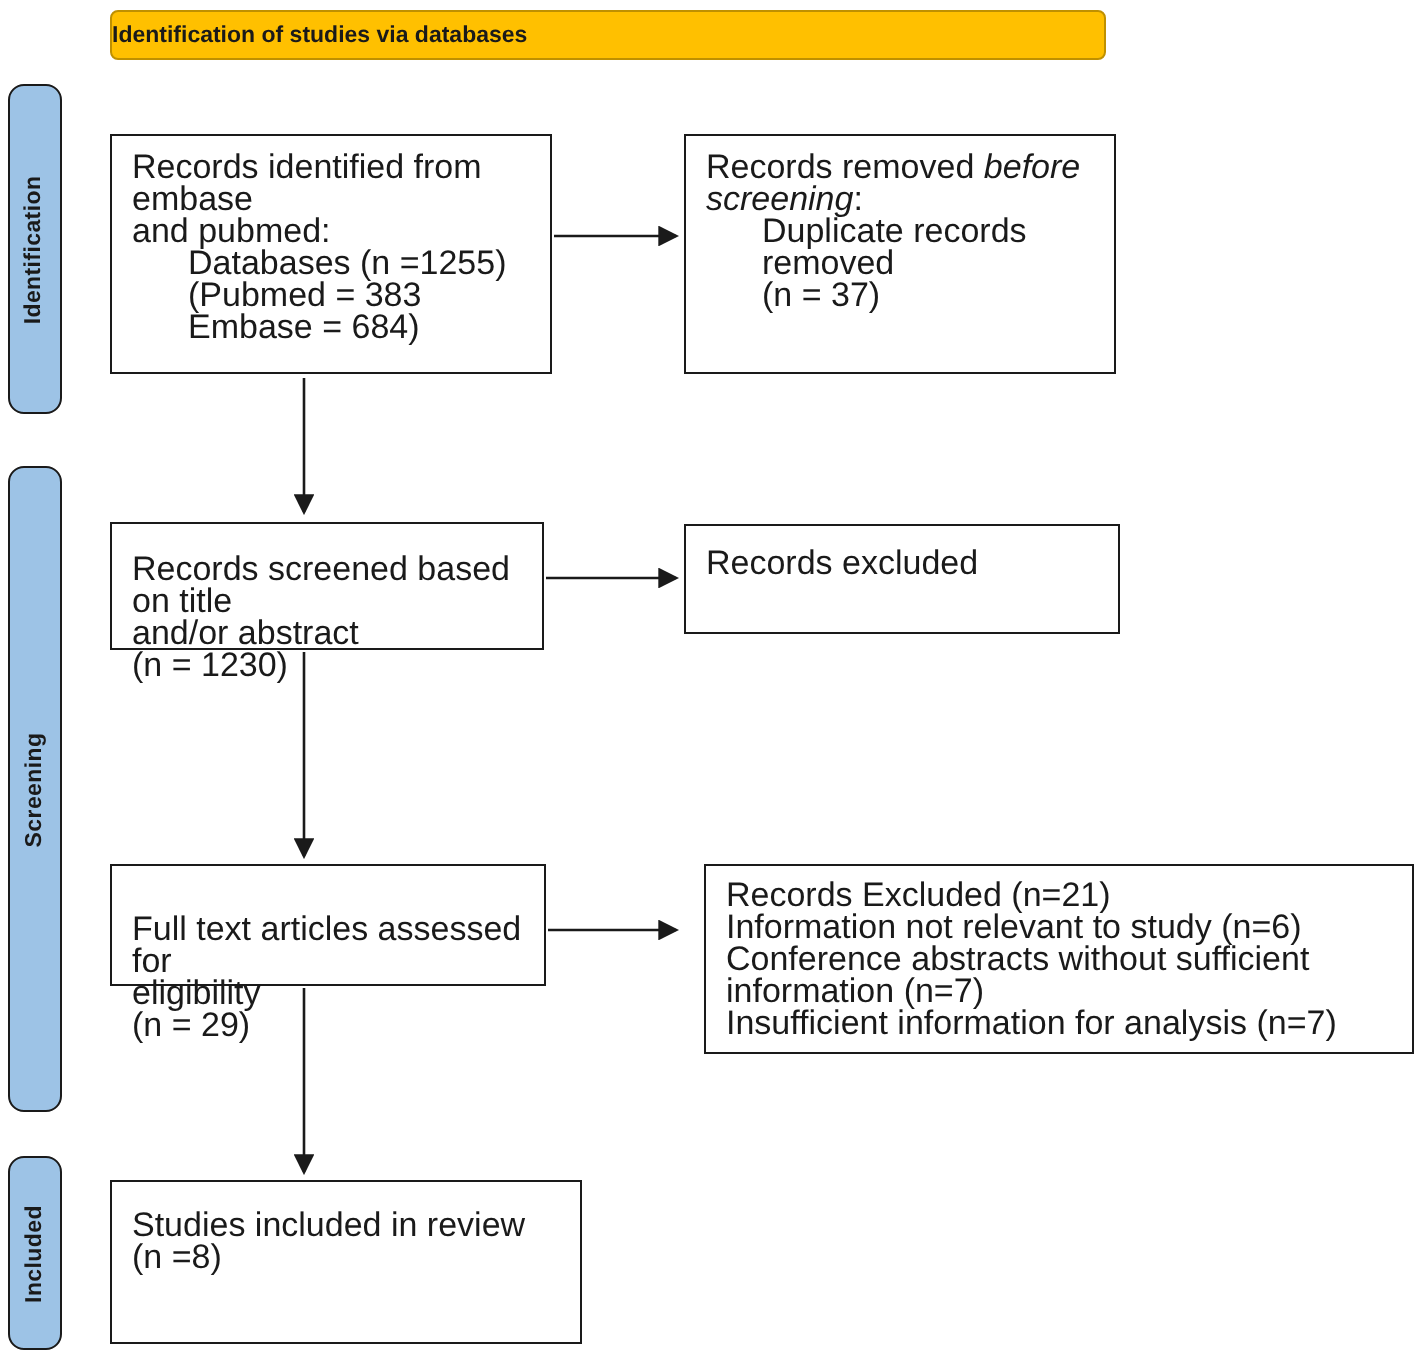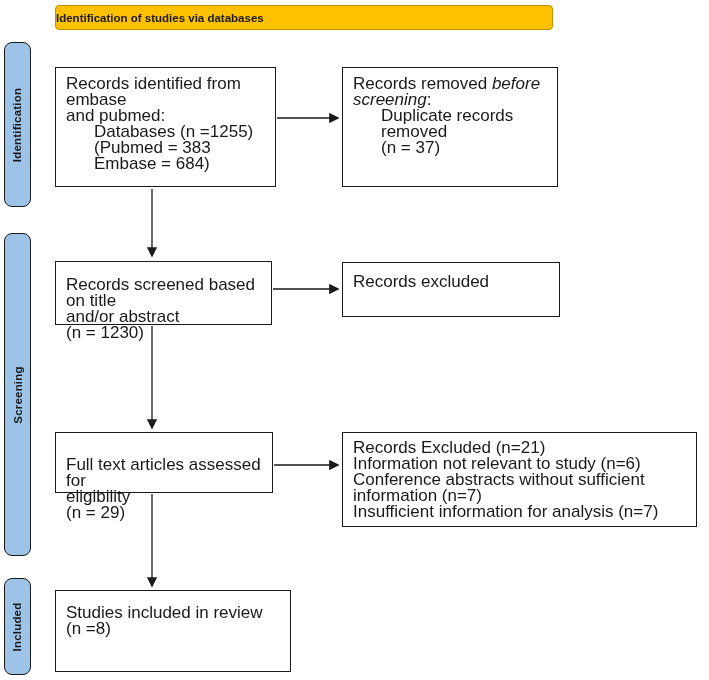--- a/index.html
+++ b/index.html
@@ -92,21 +92,21 @@
   <div class="flowbox" style="left:342px; top:262px; width:218px; height:55px; padding-top:11px;">
     <span class="line">Records excluded</span>
   </div>
 
   <div class="flowbox" style="left:55px; top:432px; width:218px; height:61px; padding-top:24px;">
     <span class="line">Full text articles assessed for</span>
     <span class="line">eligibility</span>
     <span class="line">(n = 29)</span>
   </div>
 
-  <div class="flowbox" style="left:342px; top:432px; width:355px; height:95px; padding-top:7px;">
+  <div class="flowbox" style="left:352px; top:432px; width:355px; height:95px; padding-top:7px;">
     <span class="line">Records Excluded (n=21)</span>
     <span class="line">Information not relevant to study (n=6)</span>
     <span class="line">Conference abstracts without sufficient information (n=7)</span>
     <span class="line">Insufficient information for analysis (n=7)</span>
   </div>
 
   <div class="flowbox" style="left:55px; top:590px; width:236px; height:82px; padding-top:14px;">
     <span class="line">Studies included in review</span>
     <span class="line">(n =8)</span>
   </div>

